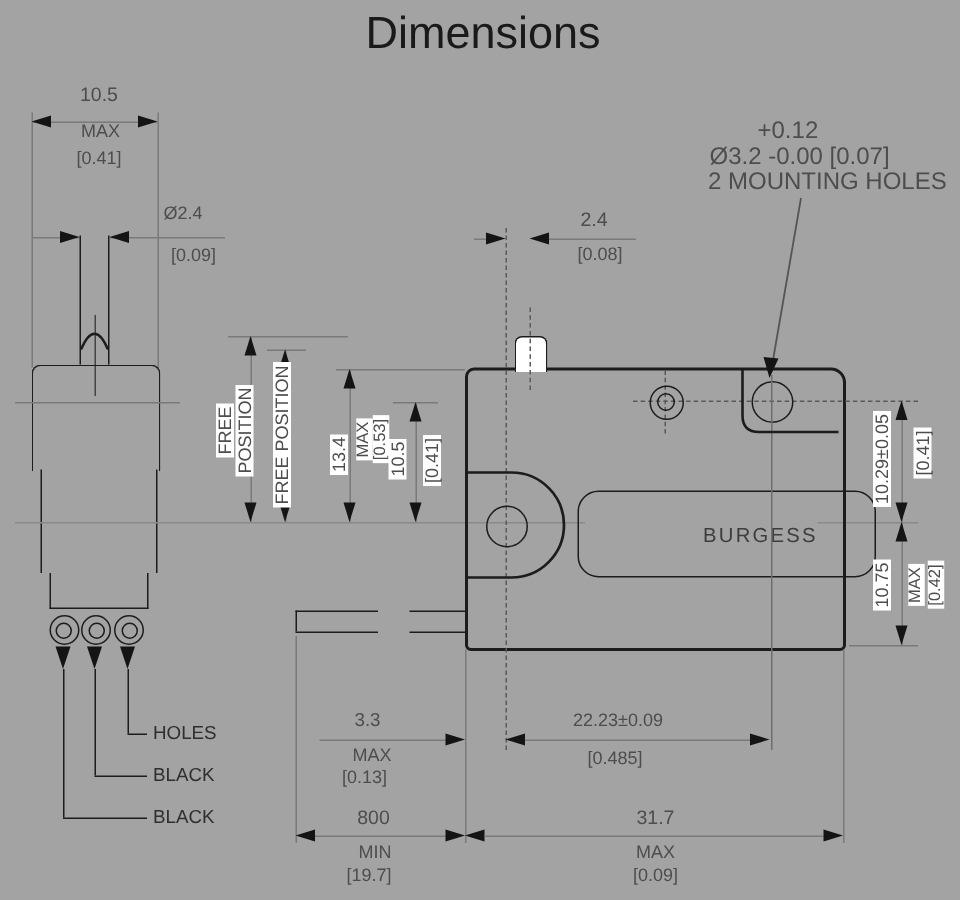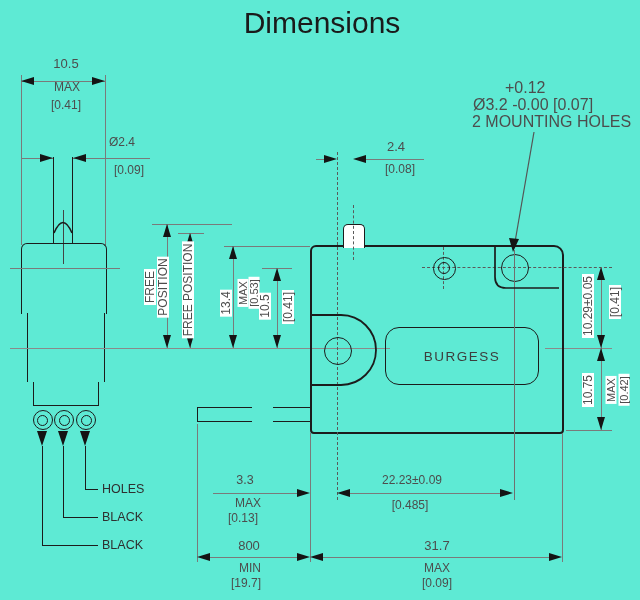--- a/index.html
+++ b/index.html
@@ -1,16 +1,16 @@
 <!DOCTYPE html>
 <html><head>
 <meta charset="utf-8">
 <style>
   html,body{margin:0;padding:0;background:#fff;}
-  #canvas{position:relative;width:640px;height:600px;background:#5eead4;overflow:hidden;
+  #canvas{position:relative;width:640px;height:600px;background:#a3a3a3;overflow:hidden;
           font-family:"Liberation Sans",sans-serif;}
   
   .hl{position:absolute;height:0;border-top:1px solid #7a7a7a;}
   .vl{position:absolute;width:0;border-left:1px solid #7a7a7a;}
   .hl.dk{border-top:1.6px solid #1c1c1c;}
   .vl.dk{border-left:1.6px solid #1c1c1c;}
   .hl.cl{border-top-style:dashed;border-top-color:#5a5a5a;}
   .vl.cl{border-left-style:dashed;border-left-color:#5a5a5a;}
   
   .aw{position:absolute;width:0;height:0;border:0 solid transparent;}
@@ -33,21 +33,21 @@
   .circ{position:absolute;border:1.7px solid #1c1c1c;border-radius:50%;}
   .cap{position:absolute;border:1.8px solid #1c1c1c;border-bottom:none;border-radius:6px 6px 0 0;}
   .sides{position:absolute;border-left:1.8px solid #1c1c1c;border-right:1.8px solid #1c1c1c;}
   .block{position:absolute;border:1.8px solid #1c1c1c;border-top:none;}
   .bodybox{position:absolute;border:2px solid #1c1c1c;border-radius:6px 10px 4px 4px;}
   .plunger{position:absolute;border:1.8px solid #1c1c1c;border-bottom:none;
            border-radius:5px 5px 0 0;background:#fff;}
   .crimp{position:absolute;width:0;height:0;border-left:5px solid transparent;
          border-right:5px solid transparent;border-top:15px solid #141414;}
   .brandbox{position:absolute;border:1.6px solid #1c1c1c;border-radius:14px;
-            display:flex;align-items:center;justify-content:center;}
+            display:flex;align-items:center;justify-content:center;padding-left:45px;}
   .brand{font-size:13.5px;letter-spacing:1.5px;color:#3d3d3d;}
   svg.overlay{position:absolute;left:0;top:0;pointer-events:none;}
 </style>
 </head>
 <body>
 
 <div id="canvas">
 
   <div class="t title" style="left:322px;top:23px;">Dimensions</div>
 

